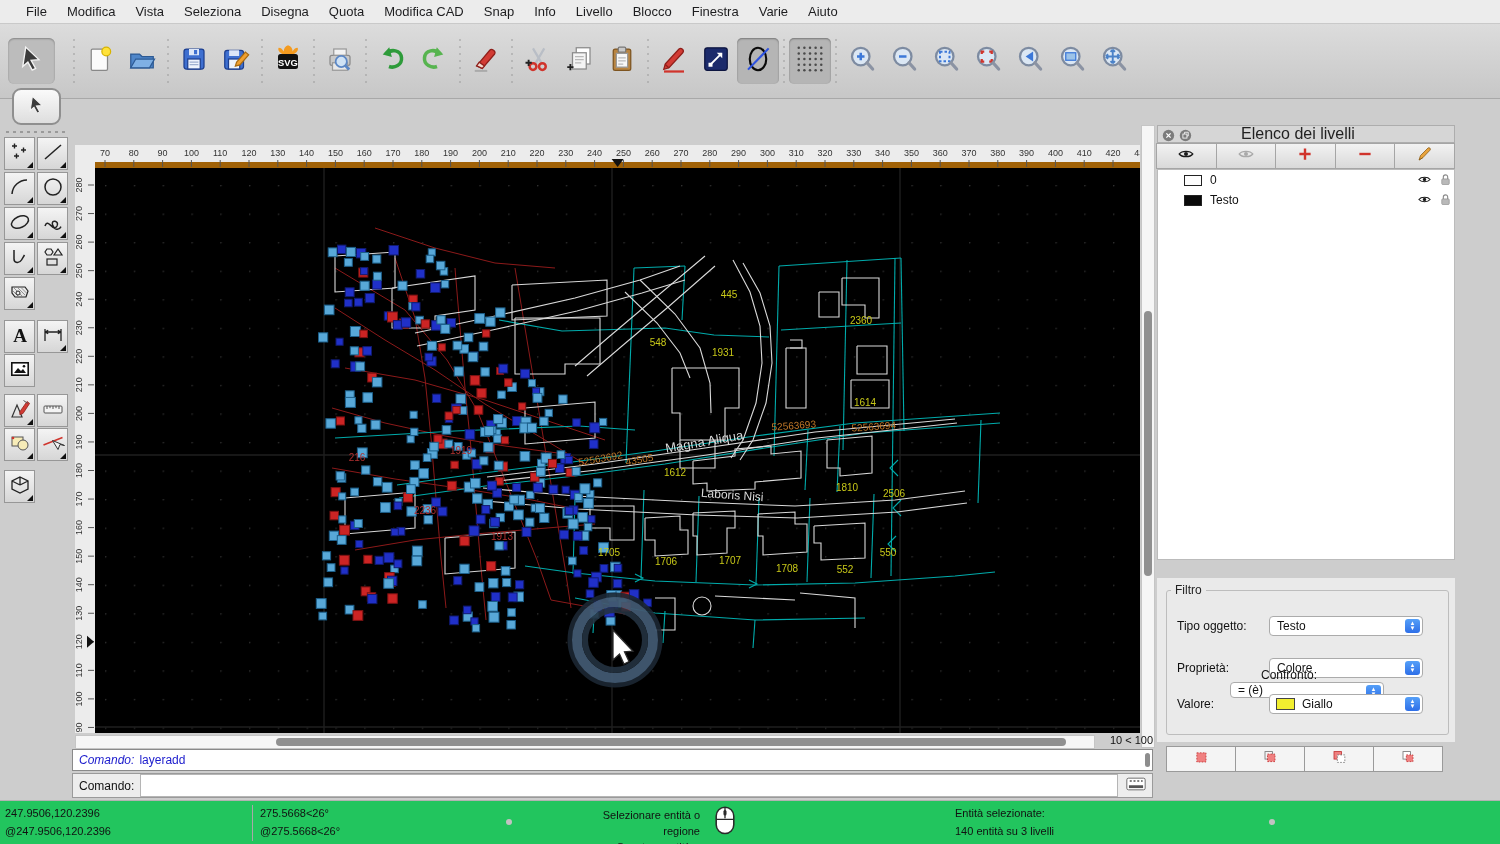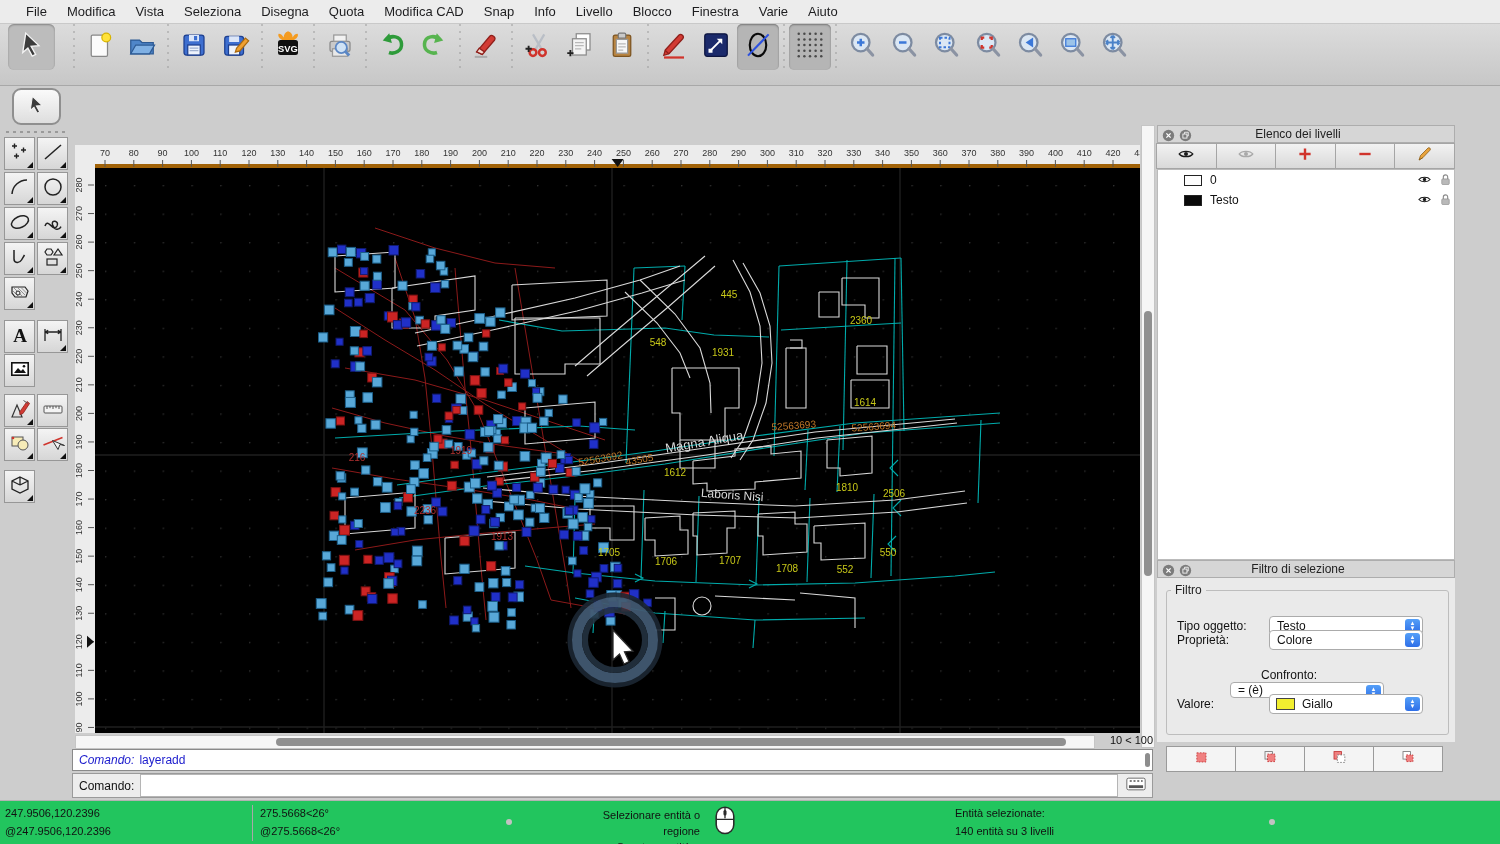--- a/index.html
+++ b/index.html
@@ -3,23 +3,23 @@
 <meta charset="utf-8">
 <style>
   html,body{margin:0;padding:0;background:#888;}
   #app{position:relative;width:1500px;height:844px;background:#cdcdcd;overflow:hidden;
        font-family:"Liberation Sans",sans-serif;-webkit-font-smoothing:antialiased;}
   
   #menubar{position:absolute;left:0;top:0;width:1500px;height:24px;background:#ececec;
            border-bottom:1px solid #c9c9c9;display:flex;align-items:center;padding-left:16px;box-sizing:border-box;}
   #menubar span{font-size:13px;color:#1d1d1f;padding:0 10px;white-space:nowrap;}
   
-  #toolbar{position:absolute;left:0;top:24px;width:1500px;height:62px;
+  #toolbar{position:absolute;left:0;top:24px;width:1500px;height:75px;
            background:linear-gradient(#dcdcdc,#c7c7c7);border-bottom:1px solid #a8a8a8;
-           display:flex;padding-left:8px;box-sizing:border-box;}
+           display:flex;align-items:center;padding-left:8px;box-sizing:border-box;}
   .tbtn{width:42px;height:46px;display:flex;align-items:center;justify-content:center;flex:0 0 auto;}
   .tbtn svg{width:30px;height:30px;}
   .tbtn.pressed{background:#b5b5b5;border-radius:5px;box-shadow:inset 0 1px 2px rgba(0,0,0,.35);}
   .tbtn.first{width:47px;background:#bcbcbc;border-radius:6px;box-shadow:inset 0 1px 2px rgba(0,0,0,.3);margin-right:14px;}
   .tsep{width:10px;height:44px;flex:0 0 auto;background-image:radial-gradient(#9a9a9a 22%,transparent 23%);
         background-size:4px 7px;background-repeat:repeat-y;background-position:center;}
   
   #palette{position:absolute;left:0;top:86px;width:70px;height:758px;}
   #arrow2{position:absolute;left:12px;top:2px;width:45px;height:33px;background:linear-gradient(#fafafa,#dedede);
           border:2px solid #8f8f8f;border-radius:9px;display:flex;align-items:center;justify-content:center;}
@@ -29,21 +29,21 @@
   .pal svg{width:24px;height:24px;}
   .pal.tri::after{content:"";position:absolute;right:1px;bottom:1px;border-style:solid;border-width:0 0 6px 6px;
        border-color:transparent transparent #111 transparent;}
   .paldots{position:absolute;left:4px;top:44px;width:62px;height:4px;
        background-image:radial-gradient(#9a9a9a 30%,transparent 32%);background-size:7px 4px;}
   
   #doc-title{position:absolute;left:75px;top:125px;width:1066px;height:20px;background:#d3d3d3;
              border:1px solid #aaa;box-sizing:border-box;display:flex;align-items:center;}
   #doc-title .ttl{position:absolute;left:0;right:0;text-align:center;font-size:11px;color:#222;}
   #doc-title .dicon{margin-left:4px;width:15px;height:15px;z-index:2;}
-  #hruler{position:absolute;left:95px;top:145px;width:1045px;height:23px;background:#ececec;border-bottom:4px solid #a16207;box-sizing:border-box;}
+  #hruler{position:absolute;left:95px;top:145px;width:1045px;height:23px;background:#ececec;border-bottom:6px solid #a16207;box-sizing:border-box;}
   #hcorner{position:absolute;left:75px;top:145px;width:20px;height:23px;background:#ececec;}
   #vruler{position:absolute;left:75px;top:168px;width:20px;height:565px;background:#ececec;}
   #canvas{position:absolute;left:95px;top:168px;width:1045px;height:565px;background:#000;overflow:hidden;}
   #vscroll{position:absolute;left:1141px;top:125px;width:14px;height:623px;background:#f6f6f6;border:1px solid #c5c5c5;box-sizing:border-box;}
   #vscroll .thumb{position:absolute;left:2px;top:185px;width:8px;height:265px;background:#909090;border-radius:5px;}
   #hscroll{position:absolute;left:75px;top:735px;width:1020px;height:14px;background:#f6f6f6;border:1px solid #c5c5c5;box-sizing:border-box;}
   #hscroll .thumb{position:absolute;left:200px;top:2px;width:790px;height:8px;background:#909090;border-radius:5px;}
   #zoomtext{position:absolute;left:1095px;top:734px;width:58px;height:15px;font-size:11px;color:#111;text-align:right;}
   #cmd-history{position:absolute;left:72px;top:749px;width:1081px;height:22px;background:#fff;border:1px solid #8a8a8a;
                box-sizing:border-box;display:flex;align-items:center;font-size:12px;}
@@ -52,21 +52,21 @@
   #cmd-history .mini{position:absolute;right:2px;top:3px;width:5px;height:14px;background:#8d8d8d;border-radius:3px;}
   #cmd-input{position:absolute;left:72px;top:773px;width:1081px;height:25px;background:#ededed;border:1px solid #9a9a9a;
              box-sizing:border-box;display:flex;align-items:center;font-size:12px;}
   #cmd-input .lbl{color:#111;margin:0 6px;}
   #cmd-input input{flex:1;height:19px;border:1px solid #b5b5b5;background:#fff;outline:none;font-size:12px;margin-right:6px;}
   #kbd-btn{width:24px;height:19px;margin-right:4px;display:flex;align-items:center;justify-content:center;}
   #kbd-btn svg{width:20px;height:14px;}
   
   .ptitle{position:absolute;left:1157px;width:298px;height:18px;background:#d6d6d6;border:1px solid #adadad;
           box-sizing:border-box;display:flex;align-items:center;}
-  .ptitle .cap{position:absolute;left:0;right:16px;text-align:center;font-size:12px;color:#222;}
+  .ptitle .cap{position:absolute;left:0;right:16px;text-align:center;font-size:16px;color:#222;}
   .pbtn{width:13px;height:13px;margin-left:4px;z-index:2;}
   .pbtn svg{width:13px;height:13px;}
   #layer-toolbar{position:absolute;left:1157px;top:143px;width:298px;height:26px;display:flex;}
   #layer-toolbar .lbtn{flex:1;border:1px solid #a5a5a5;background:linear-gradient(#f2f2f2,#d9d9d9);
           display:flex;align-items:center;justify-content:center;margin-left:-1px;}
   #layer-toolbar svg{width:18px;height:18px;}
   #layer-list{position:absolute;left:1157px;top:169px;width:298px;height:391px;background:#fff;border:1px solid #bbb;box-sizing:border-box;}
   .lrow{position:relative;height:20px;display:flex;align-items:center;font-size:12px;color:#111;}
   .lrow.sel{background:#1a56d9;color:#fff;}
   .lrow .sw{width:16px;height:9px;margin-left:26px;border:1px solid #222;flex:0 0 auto;}
@@ -1086,46 +1086,34 @@
             <path d="M3 12c3.5-4.8 14.5-4.8 18 0-3.5 4.8-14.5 4.8-18 0z" fill="none" stroke="#1a1a1a" stroke-width="1.7"></path>
             <circle cx="12" cy="12" r="2.7" fill="#1a1a1a"></circle>
           </svg></span>
       <span class="ric" style="left:280px;"><svg viewBox="0 0 24 24">
             <rect x="6" y="11" width="12" height="9" rx="1.5" fill="#b9b9b9" stroke="#8a8a8a"></rect>
             <path d="M8.5 11V8a3.5 3.5 0 0 1 7 0v3" fill="none" stroke="#8a8a8a" stroke-width="1.8"></path>
           </svg></span>
     </div>
   </div>
 
-  <div class="ptitle" style="top:560px;">
-    <span class="pbtn"><svg viewBox="0 0 16 16">
-          <circle cx="8" cy="8" r="7" fill="#7c7c7c"></circle>
-          <path d="M5.4 5.4l5.2 5.2M10.6 5.4l-5.2 5.2" stroke="#fff" stroke-width="1.6"></path>
-        </svg></span>
-    <span class="pbtn"><svg viewBox="0 0 16 16">
-          <circle cx="8" cy="8" r="7" fill="#7c7c7c"></circle>
-          <rect x="4.8" y="6.2" width="5" height="5" fill="none" stroke="#fff"></rect>
-          <path d="M6.8 6V4h4.6v4.6h-1.8" fill="none" stroke="#fff"></path>
-        </svg></span>
-    <span class="cap">Filtro di selezione</span>
-  </div>
   <div id="filter-body">
     <div id="filter-fieldset"></div>
     <div id="filter-legend">Filtro</div>
     <div class="frow" style="top:38px;">
       <span class="flbl">Tipo oggetto:</span>
       <div class="fsel">
         <span class="fval">Testo</span>
         <span class="step">
             <span>▲</span>
             <span>▼</span>
           </span>
       </div>
     </div>
-    <div class="frow" style="top:52px;">
+    <div class="frow" style="top:80px;">
       <span class="flbl">Proprietà:</span>
       <div class="fsel">
         <span class="fval">Colore</span>
         <span class="step">
             <span>▲</span>
             <span>▼</span>
           </span>
       </div>
     </div>
     <div class="frow" style="top:90px;flex-direction:column;">

